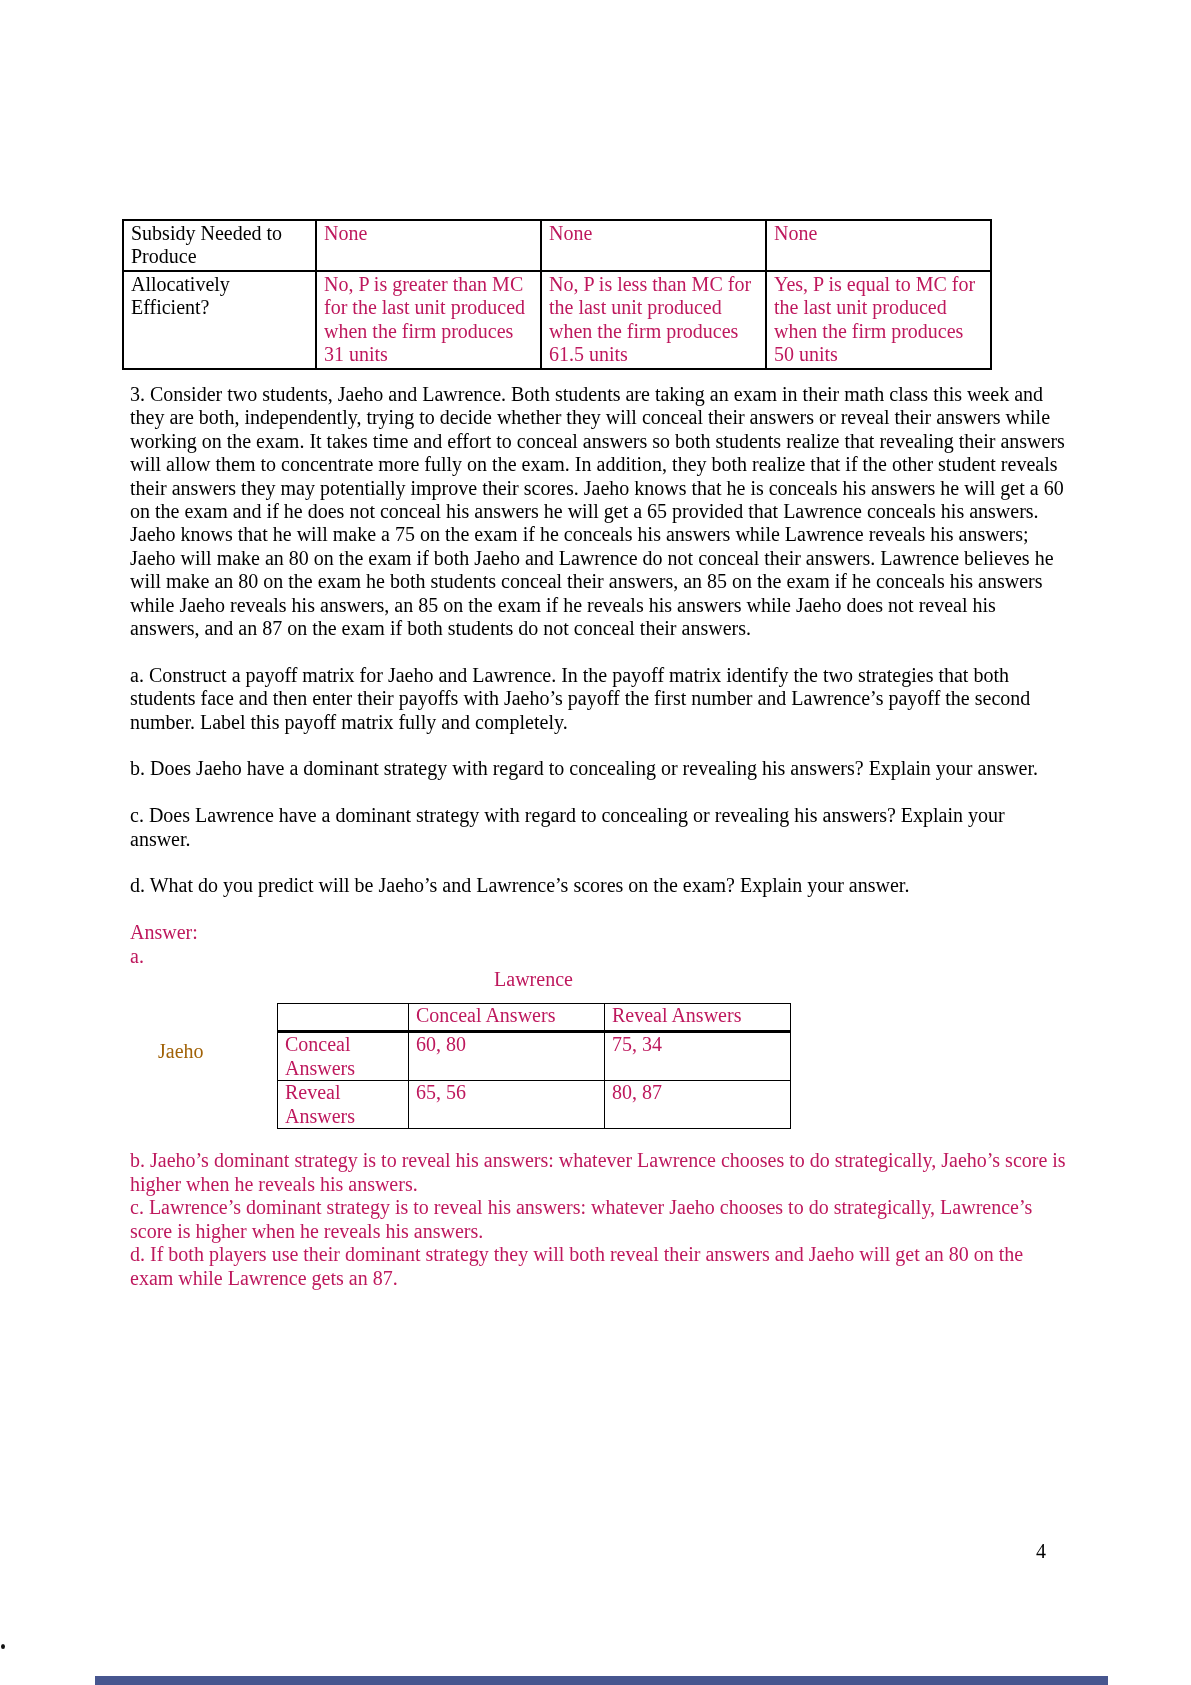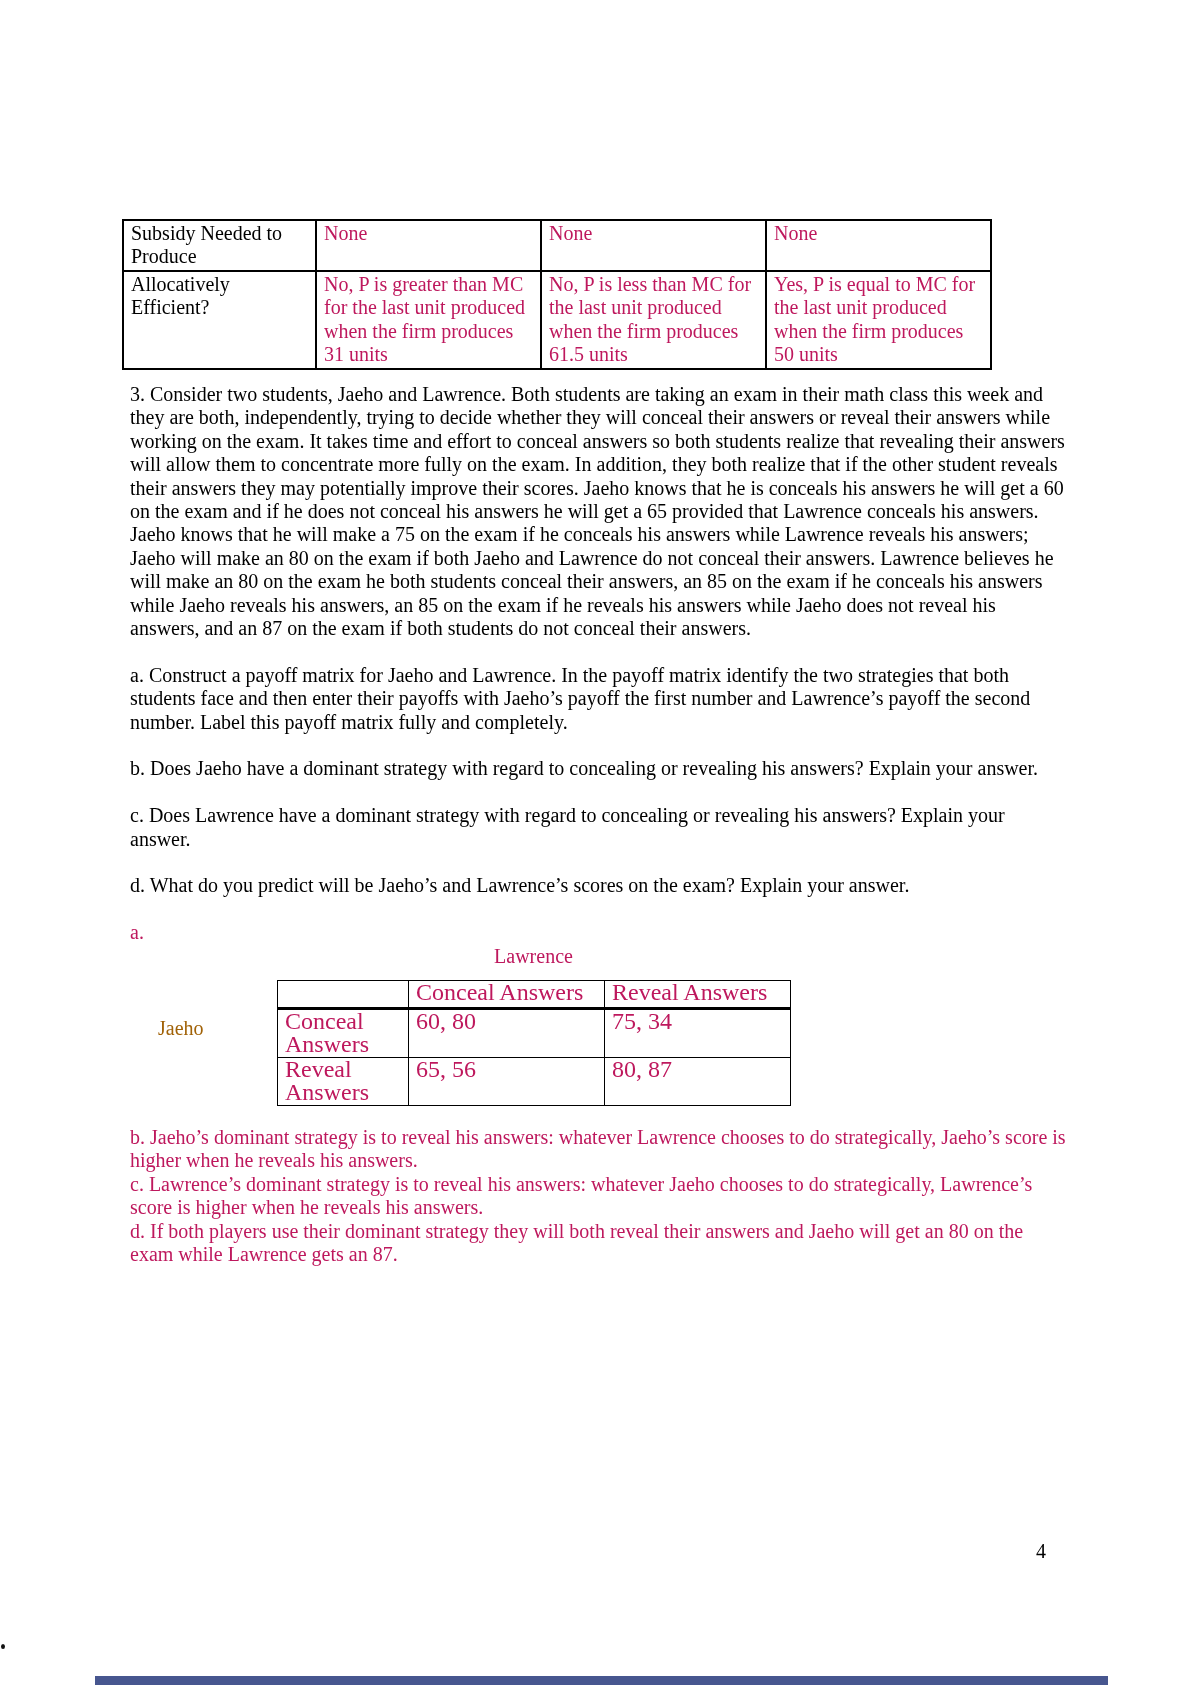--- a/index.html
+++ b/index.html
@@ -39,21 +39,21 @@
   .answer-block { margin:0; }
   .lawrence-heading {
     margin:0 0 0 147px; width:513px; text-align:center;
   }
 
   
   .matrix-wrap { position:relative; margin:12px 0 0 147px; width:513px; }
   .jaeho-label { position:absolute; left:-119px; top:37px; color:#a16207; }
   table.payoff {
     border-collapse:collapse;
-    font-size:24px; line-height:23.4px;
+    font-size:20px; line-height:23.4px;
     table-layout:fixed;
     width:513px;
   }
   table.payoff td {
     border:1.5px solid #000000;
     vertical-align:top;
     padding:0 7px;
     overflow:hidden;
   }
   table.payoff tr.hdr td { height:26px; border-bottom:3px solid #000000; }
@@ -105,20 +105,21 @@
   </table>
 
   <div class="col">
     <p>3. Consider two students, Jaeho and Lawrence. Both students are taking an exam in their math class this week and they are both, independently, trying to decide whether they will conceal their answers or reveal their answers while working on the exam. It takes time and effort to conceal answers so both students realize that revealing their answers will allow them to concentrate more fully on the exam. In addition, they both realize that if the other student reveals their answers they may potentially improve their scores. Jaeho knows that he is conceals his answers he will get a 60 on the exam and if he does not conceal his answers he will get a 65 provided that Lawrence conceals his answers. Jaeho knows that he will make a 75 on the exam if he conceals his answers while Lawrence reveals his answers; Jaeho will make an 80 on the exam if both Jaeho and Lawrence do not conceal their answers. Lawrence believes he will make an 80 on the exam he both students conceal their answers, an 85 on the exam if he conceals his answers while Jaeho reveals his answers, an 85 on the exam if he reveals his answers while Jaeho does not reveal his answers, and an 87 on the exam if both students do not conceal their answers.</p>
     <p>a. Construct a payoff matrix for Jaeho and Lawrence. In the payoff matrix identify  the two strategies that both students face and then enter their payoffs with Jaeho’s payoff the first number and Lawrence’s payoff the second number. Label this payoff matrix fully and completely.</p>
     <p>b. Does Jaeho have a dominant strategy with regard to concealing or revealing his answers? Explain your answer.</p>
     <p>c. Does Lawrence have a dominant strategy with regard to concealing or revealing his answers? Explain your answer.</p>
     <p>d. What do you predict will be Jaeho’s and Lawrence’s scores on the exam? Explain your answer.</p>
 
     <div class="answer-block red">
+      <div>Answer:</div>
       <div>a.</div>
     </div>
 
     <div class="lawrence-heading red">Lawrence</div>
 
     <div class="matrix-wrap">
       <div class="jaeho-label">Jaeho</div>
       <table class="payoff">
         <colgroup>
           <col style="width:131px">

